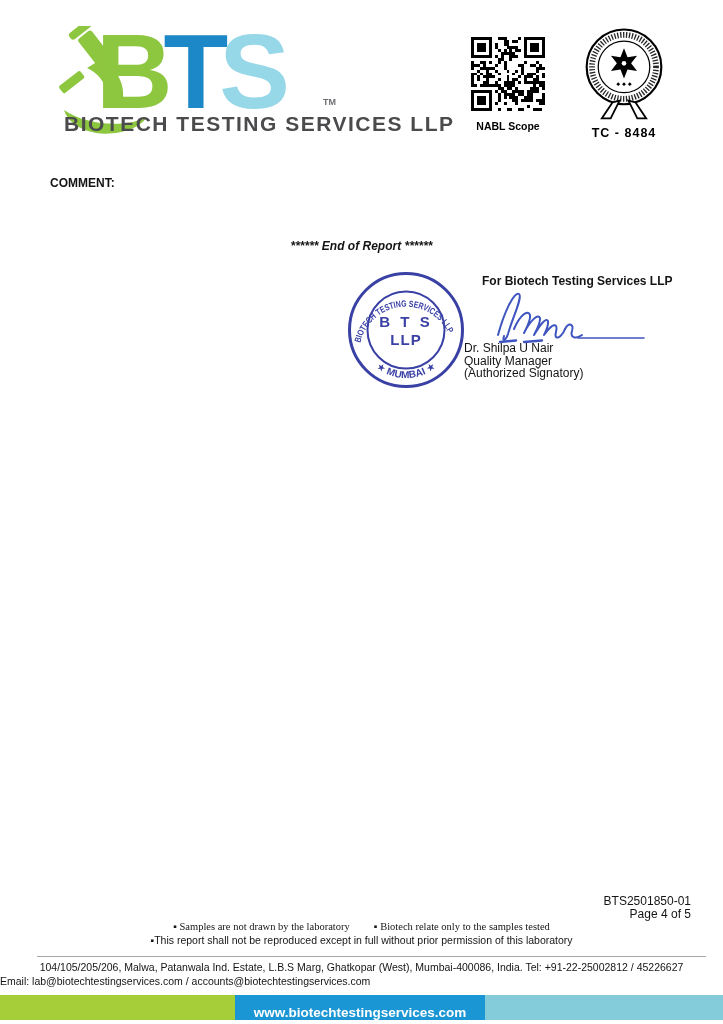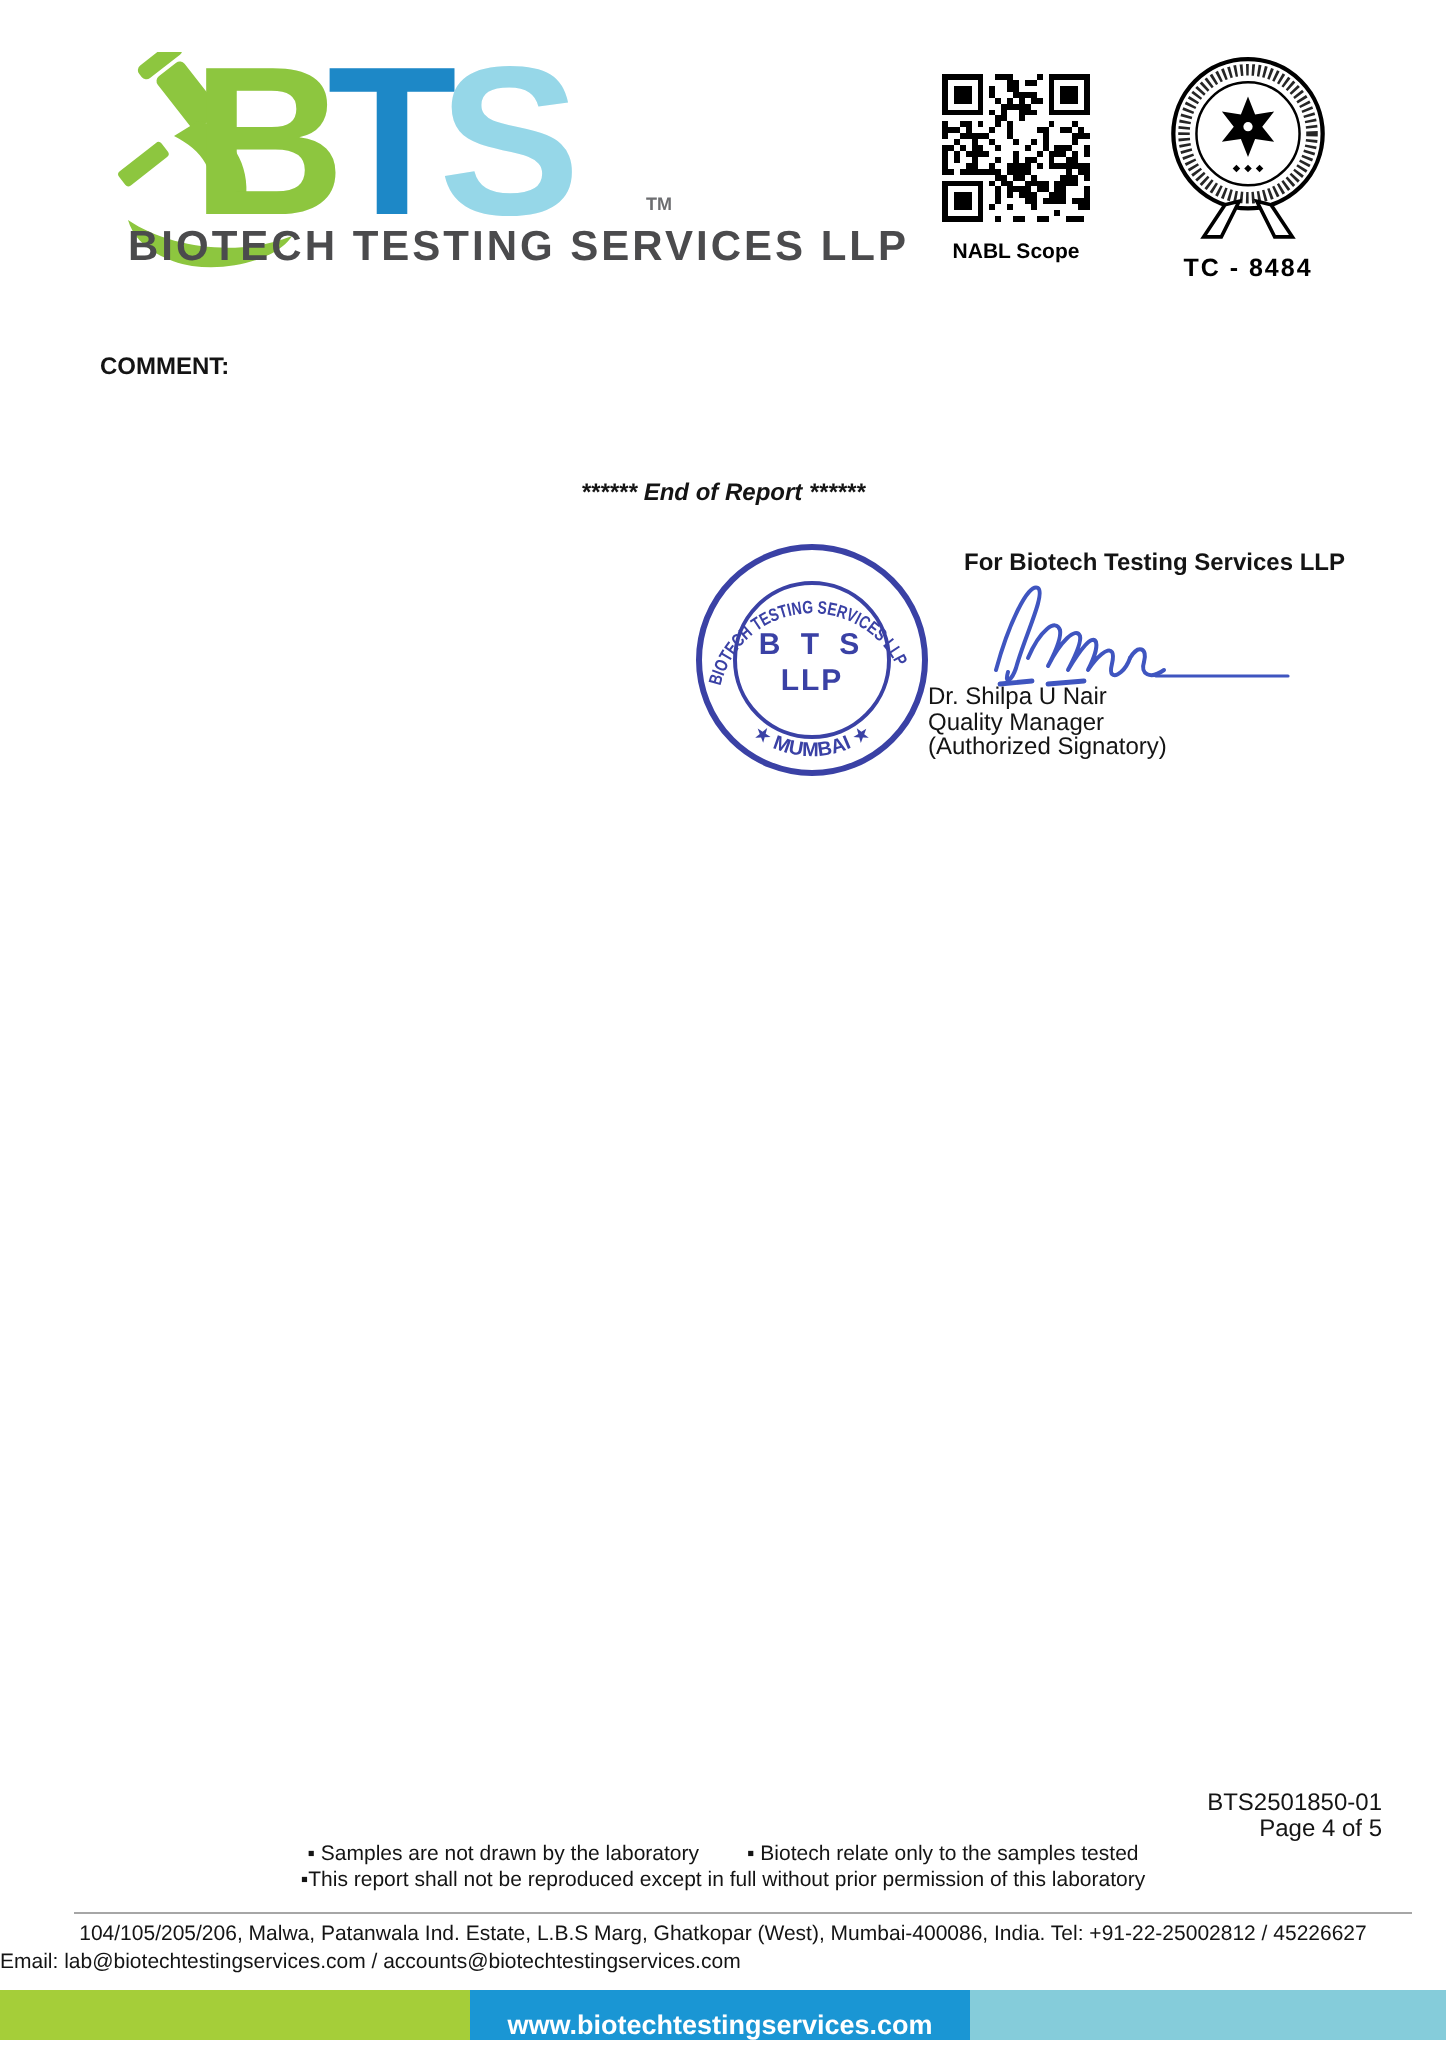--- a/index.html
+++ b/index.html
@@ -23,21 +23,21 @@
   .comment-p{position:absolute;left:50px;top:198px;width:632px;font-size:12px;line-height:15px;}
   .comment-p b{font-weight:bold;}
   .eor{position:absolute;left:0;top:239px;width:723px;text-align:center;font-size:12px;font-style:italic;font-weight:bold;}
   
   .stamp{position:absolute;left:346px;top:270px;width:120px;height:120px;}
   .for-line{position:absolute;left:482px;top:274px;font-size:12px;font-weight:bold;white-space:nowrap;}
   .sig{position:absolute;left:486px;top:285px;width:162px;height:62px;}
   .sig-names{position:absolute;left:464px;top:342px;width:190px;text-align:left;font-size:12px;line-height:12.5px;}
   
   .report-no{position:absolute;right:32px;top:895px;text-align:right;font-size:12px;line-height:13px;}
-  .notes1{position:absolute;left:0;top:921px;width:723px;display:flex;justify-content:center;gap:24px;font-size:10.5px;}
+  .notes1{position:absolute;left:0;top:921px;width:723px;display:flex;justify-content:center;gap:24px;font-size:10.5px;font-family:Liberation Serif, serif;}
   .notes2{position:absolute;left:0;top:934px;width:723px;text-align:center;font-size:10.5px;}
   .divider{position:absolute;left:37px;top:956px;width:669px;border-top:1px solid #a6a6a6;}
   .address{position:absolute;left:0;top:961px;width:723px;text-align:center;font-size:10.5px;white-space:nowrap;}
   .emailrow{position:absolute;left:0;top:975px;width:723px;display:flex;justify-content:center;gap:38px;font-size:10.5px;flex-direction:column;}
   .bar{position:absolute;left:0;top:995px;width:723px;height:25px;display:flex;}
   .bar .seg-g{width:235px;background:#a5ce39;}
   .bar .seg-b{width:250px;background:#1a96d4;color:#fff;font-weight:bold;font-size:13.5px;display:flex;align-items:flex-end;justify-content:center;}
   .bar .seg-l{flex:1;background:#85ccda;}
   svg text{font-family:"Liberation Sans","DejaVu Sans",sans-serif;}
 </style>

